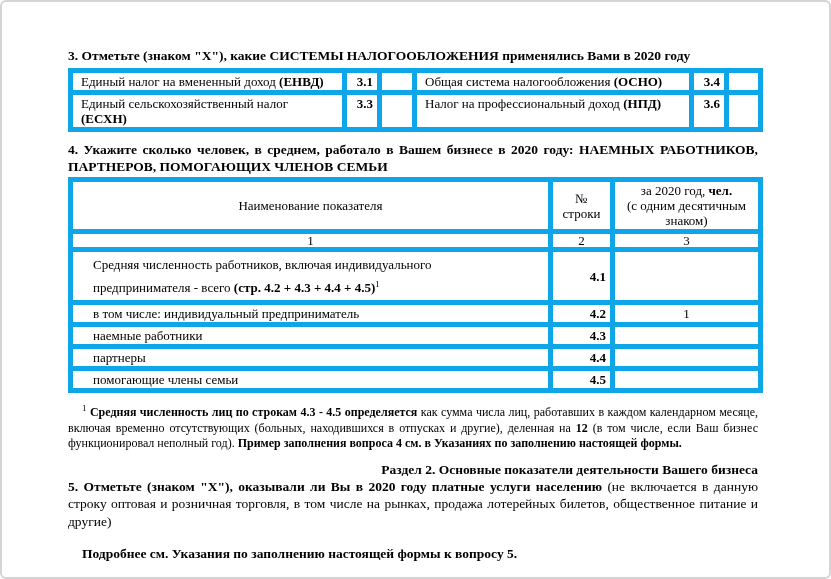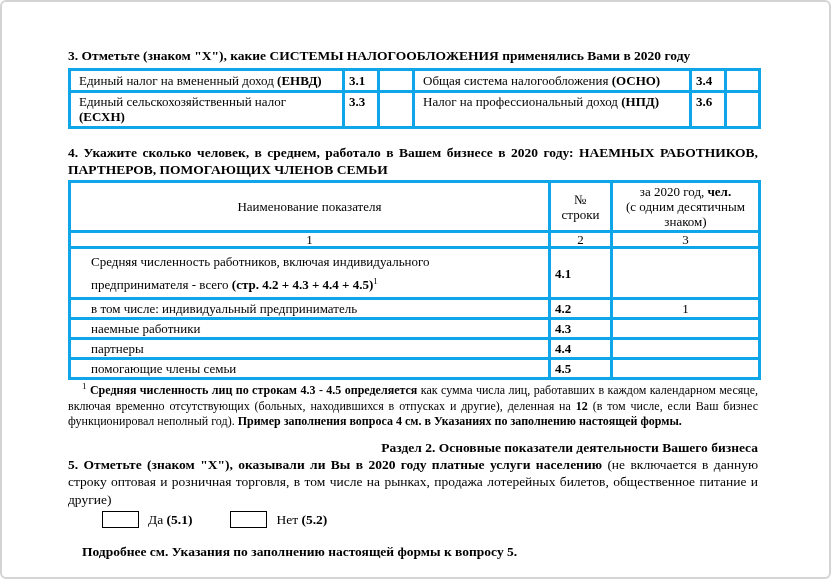--- a/index.html
+++ b/index.html
@@ -6,44 +6,44 @@
   html,body { background:#fff; }
   .page {
     position:relative; width:831px; height:579px; background:#fff;
     border:2px solid #d4d4d4; border-radius:6px; overflow:hidden;
     font-family:"Liberation Serif", serif; color:#000;
   }
   .content { position:absolute; left:66px; top:45px; width:690px; }
   .b { font-weight:bold; }
   .heading { font-size:13.5px; font-weight:bold; line-height:17px; }
   .h3 { margin-bottom:4px; }
-  .h4 { margin-top:15px; margin-bottom:2px; text-align:justify; }
+  .h4 { margin-top:9px; margin-bottom:2px; text-align:justify; }
 
   table { border-collapse:collapse; width:690px; table-layout:fixed; }
   .t3, .t4 { border:2px solid #000; }
-  .t3 td, .t4 td { border:3px solid #0ea5e9; font-size:13px; vertical-align:top; padding:1px 4px; line-height:15px; }
+  .t3 td, .t4 td { border:5px solid #0ea5e9; font-size:13px; vertical-align:top; padding:1px 4px; line-height:15px; }
   .t3 .lbl { padding-left:8px; }
-  .t3 .code, .t4 .code { text-align:left; font-weight:bold; }
+  .t3 .code, .t4 .code { text-align:right; font-weight:bold; }
   .t3 .vmid { vertical-align:middle; }
   .t3 tr.r1 td { height:22px; }
   .t3 tr.r2 td { height:32px; }
   .t3 tr.r3 td { height:36px; }
 
   .t4 td.hdr { text-align:center; vertical-align:middle; line-height:15px; }
   .t4 tr.head td { height:47px; border-bottom:2px solid #000; }
   .t4 tr.nums td { height:15px; text-align:center; border-bottom:2px solid #000; line-height:13px; padding:0; }
   .t4 .lbl { padding-left:20px; }
   .t4 .val { text-align:center; }
   .t4 tr.r41 td { height:43px; }
   .t4 tr.r41 td.lbl { line-height:23px; }
   .t4 tr.small td { height:17px; }
   .t4 tr.r43 td { height:20px; }
   sup { font-size:9px; vertical-align:super; line-height:0; }
 
-  .footnote { margin-top:3px; font-size:12px; line-height:15.5px; text-align:justify; text-indent:14px; }
+  .footnote { margin-top:12px; font-size:12px; line-height:15.5px; text-align:justify; text-indent:14px; }
   .sec2 { margin-top:9px; text-align:right; }
   .q5 { font-size:13.5px; line-height:17.5px; text-align:justify; }
   .cbrow { display:flex; align-items:center; margin-top:3px; font-size:13.5px; }
   .cbox { width:37px; height:17px; border:1px solid #000; background:#fff; }
   .cb1 { margin-left:34px; }
   .cb2 { margin-left:38px; }
   .cblabel { margin-left:9px; }
   .note { margin-top:16px; padding-left:14px; font-size:13.5px; font-weight:bold; }
 </style>
 </head>
@@ -129,23 +129,17 @@
       </tr>
     </tbody>
       </table>
 
     <div class="footnote"><sup>1</sup><span class="b"> Средняя численность лиц по строкам 4.3 - 4.5 определяется</span><span> как сумма числа лиц, работавших в каждом календарном месяце, включая временно отсутствующих (больных, находившихся в отпусках и другие), деленная на </span><span class="b">12</span><span> (в том числе, если Ваш бизнес функционировал неполный год). </span><span class="b">Пример заполнения вопроса 4 см. в Указаниях по заполнению настоящей формы.</span></div>
 
     <div class="heading sec2">Раздел 2. Основные показатели деятельности Вашего бизнеса</div>
 
     <div class="q5"><span class="b">5. Отметьте (знаком "X"), оказывали ли Вы в 2020 году платные услуги населению </span><span>(не включается в данную строку оптовая и розничная торговля, в том числе на рынках, продажа лотерейных билетов, общественное питание и другие)</span></div>
 
-    <div class="cbrow">
-      <span class="cbox cb1"></span>
-      <span class="cblabel"><span>Да </span><span class="b">(5.1)</span></span>
-      <span class="cbox cb2"></span>
-      <span class="cblabel"><span>Нет </span><span class="b">(5.2)</span></span>
-    </div>
 
     <div class="note">Подробнее см. Указания по заполнению настоящей формы к вопросу 5.</div>
 
   </div>
 </div>
 
 </body></html>

